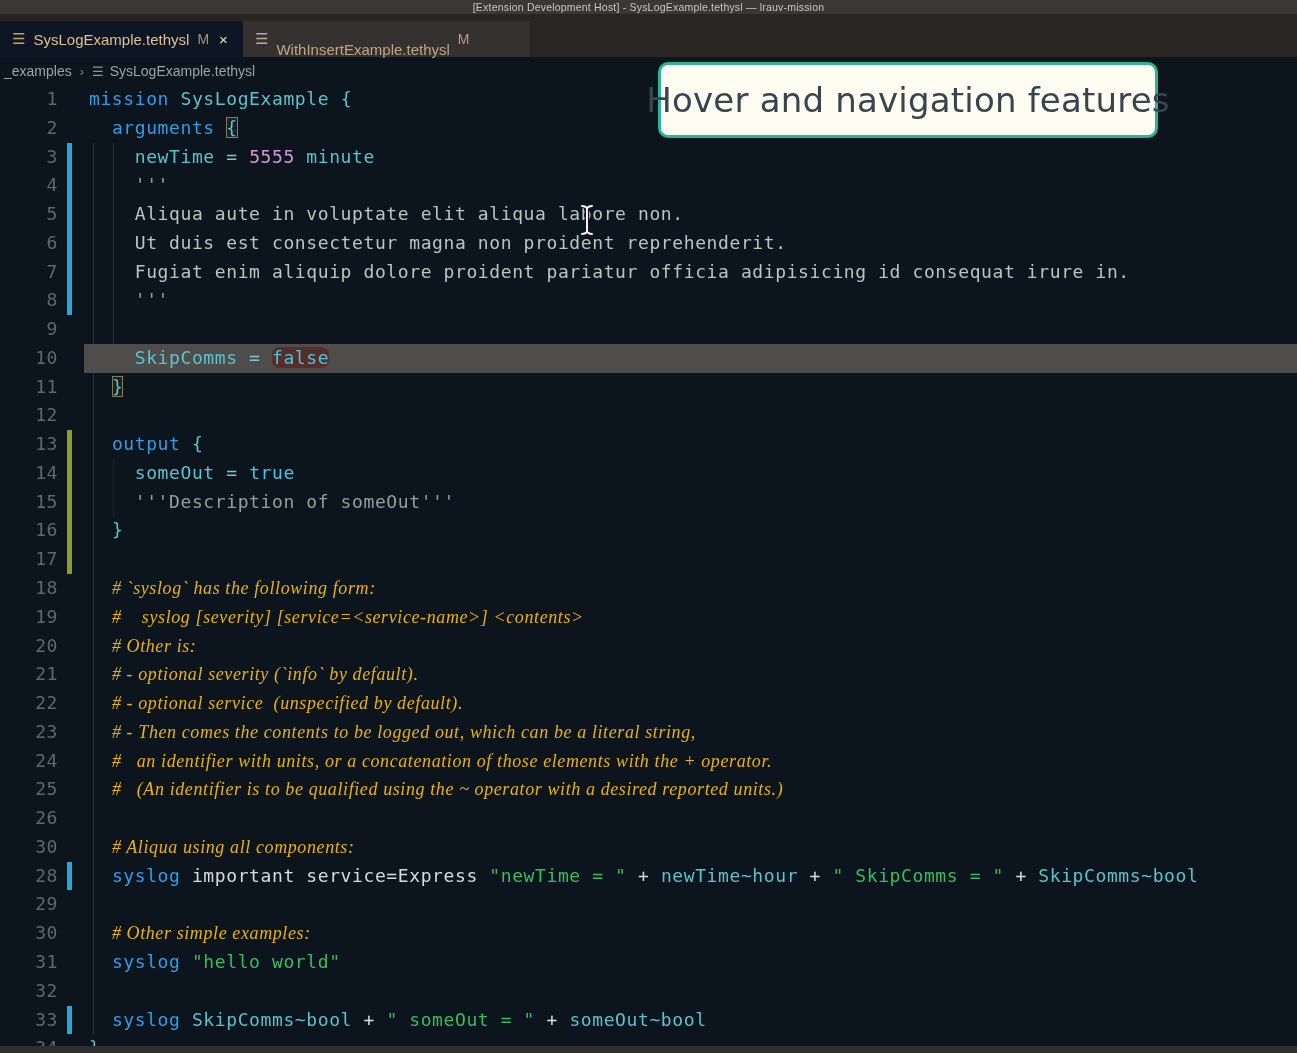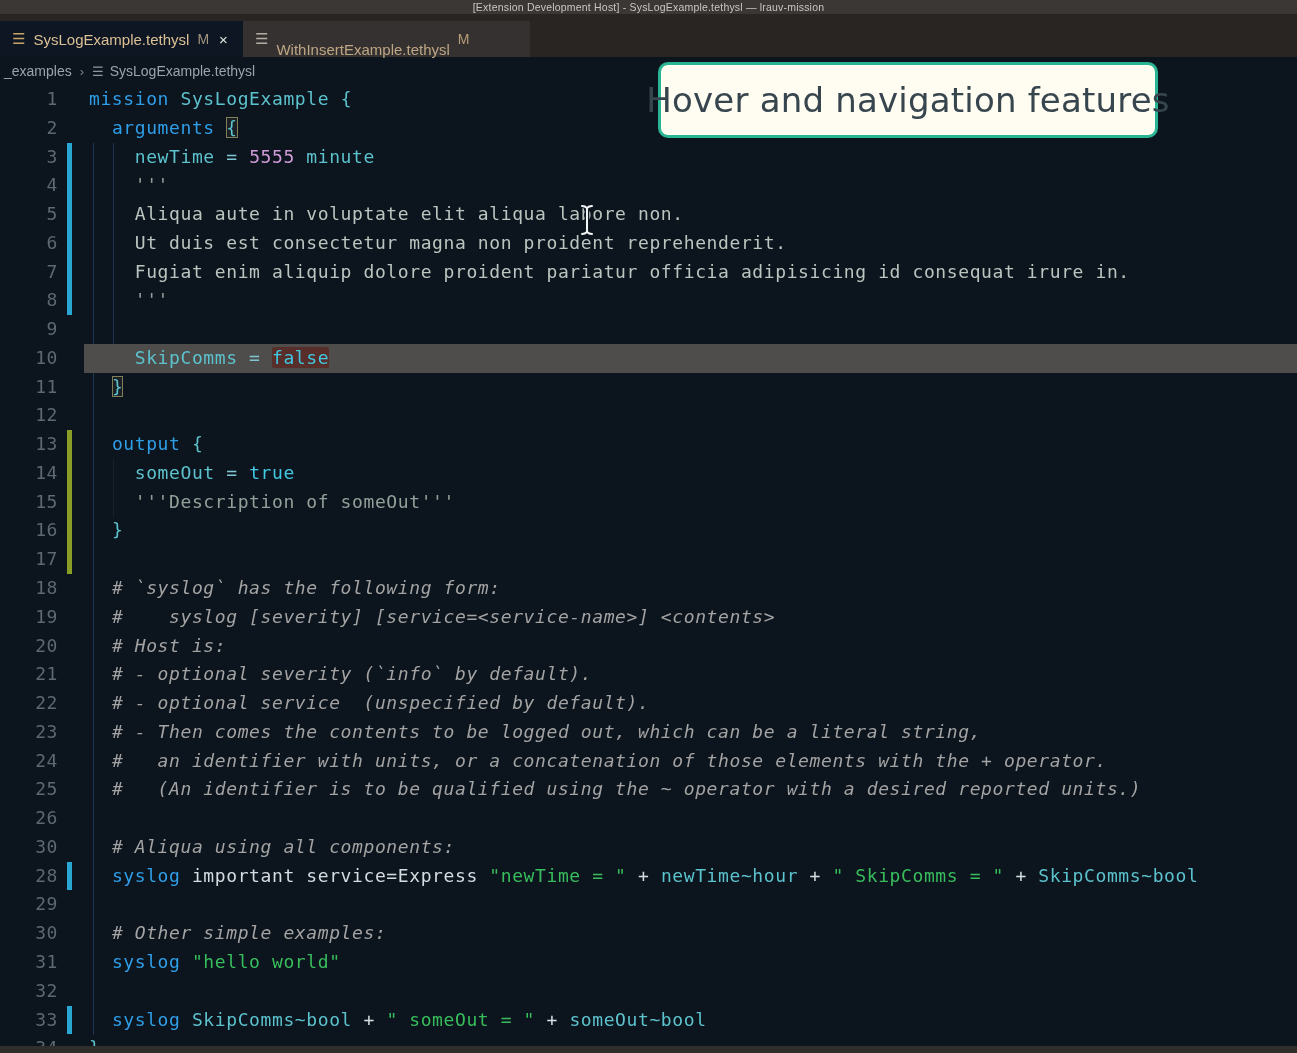--- a/index.html
+++ b/index.html
@@ -64,24 +64,24 @@
   }
   .tk.pl  { color:#d5dce1; }
   .tk.kw  { color:#2f9ee8; }
   .tk.ty  { color:#5cc2cd; }
   .tk.op  { color:#7fc5d2; }
   .tk.op2 { color:#d3dfe2; }
   .tk.num { color:#cf9ad6; }
   .tk.str { color:#38bd5c; }
   .tk.doc { color:#91a19a; }
   .tk.doc2{ color:#bac5bf; }
-  .tk.cm  { color:#a3a3a3; font-style:italic; }
+  .tk.cm  { color:#eab308; font-style:italic;font-family:Liberation Serif, serif; }
   .tk.bool{ color:#41c8e2; }
   .tk.match { outline:1px solid #827f58; outline-offset:-1px; background:rgba(210,205,150,.07); }
-  .tk.wordhl { background:#572e2a; border-radius:2px;margin-top:32px; }
+  .tk.wordhl { background:#572e2a; border-radius:7px;margin-top:32px; }
 
   
   .iguide { position:absolute; width:1px; z-index:0; }
 
   
   .callout {
     position:absolute; left:658px; top:62px; width:500px; height:76px;
     background:#fffcf2; border:3.5px solid #29b493; border-radius:10px;
     display:flex; align-items:center; justify-content:center;
   }
@@ -251,21 +251,21 @@
     <div class="row">
       <div class="gutter">
         <div class="lnum">19</div>
       </div>
       <div class="code"><span class="tk pl">  </span><span class="tk cm">#    syslog [severity] [service=&lt;service-name&gt;] &lt;contents&gt;</span></div>
     </div>
     <div class="row">
       <div class="gutter">
         <div class="lnum">20</div>
       </div>
-      <div class="code"><span class="tk pl">  </span><span class="tk cm"># Host is:</span></div>
+      <div class="code"><span class="tk pl">  </span><span class="tk cm"># Other is:</span></div>
     </div>
     <div class="row">
       <div class="gutter">
         <div class="lnum">21</div>
       </div>
       <div class="code"><span class="tk pl">  </span><span class="tk cm"># - optional severity (`info` by default).</span></div>
     </div>
     <div class="row">
       <div class="gutter">
         <div class="lnum">22</div>

